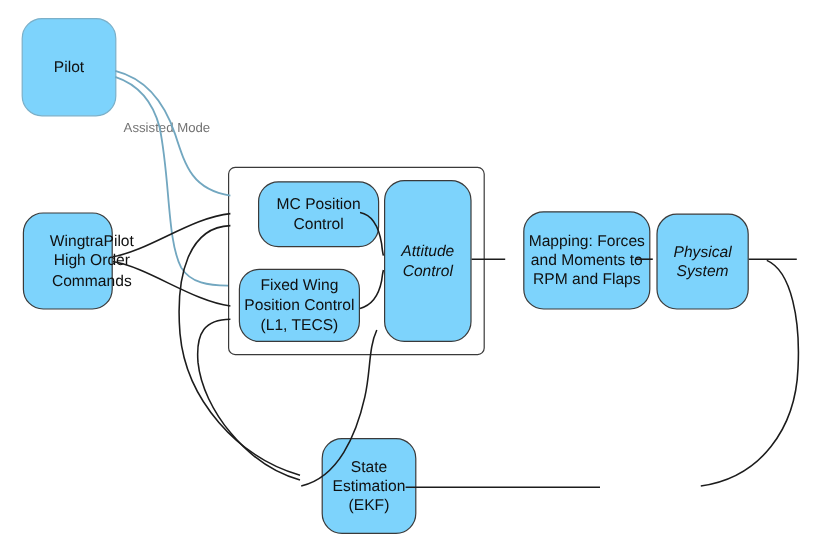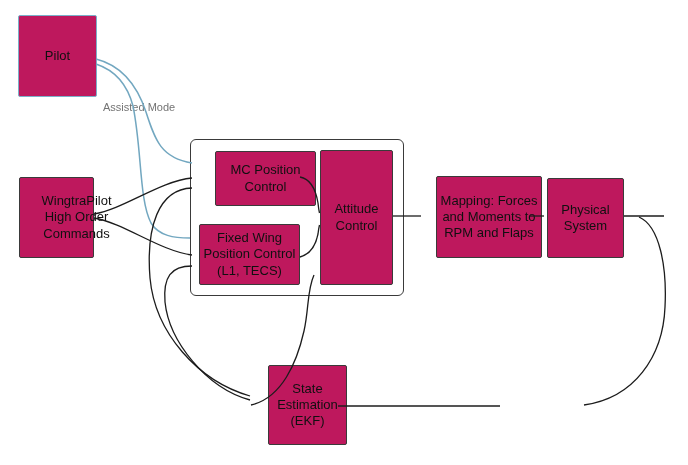--- a/index.html
+++ b/index.html
@@ -7,22 +7,22 @@
     position:relative;
     width:688px; height:465px;
     background:#ffffff;
     font-family:"Liberation Sans", sans-serif;
     overflow:hidden;
   }
   .node {
     position:absolute;
     box-sizing:border-box;
     border:1.6px solid #3a3a3a;
-    border-radius:2px;
-    background:#be185d;
+    border-radius:17px;
+    background:#7dd3fc;
     display:flex; align-items:center; justify-content:center;
     text-align:center;
     font-size:13px; line-height:1.24; color:#101010;
     white-space:pre-line;
     z-index:1;
   }
   .node--container {
     background:transparent;
     z-index:0;
     border-radius:6px;
@@ -62,32 +62,32 @@
     <span>MC Position
 Control</span>
   </div>
 
   <div class="node" style="left:199px; top:224px; width:101px; height:61px;">
     <span>Fixed Wing
 Position Control
 (L1, TECS)</span>
   </div>
 
-  <div class="node" style="left:320px; top:150px; width:73px; height:135px;">
+  <div class="node" style="left:320px; top:150px; width:73px; height:135px;font-style:italic;">
     <span>Attitude
 Control</span>
   </div>
 
   <div class="node" style="left:424px; top:176px; width:106px; height:82px;margin-left:12px;">
     <span>Mapping: Forces
 and Moments to
 RPM and Flaps</span>
   </div>
 
-  <div class="node" style="left:547px; top:178px; width:77px; height:80px;">
+  <div class="node" style="left:547px; top:178px; width:77px; height:80px;font-style:italic;">
     <span>Physical
 System</span>
   </div>
 
   <div class="node" style="left:268px; top:365px; width:79px; height:80px;">
     <span>State
 Estimation
 (EKF)</span>
   </div>
 

